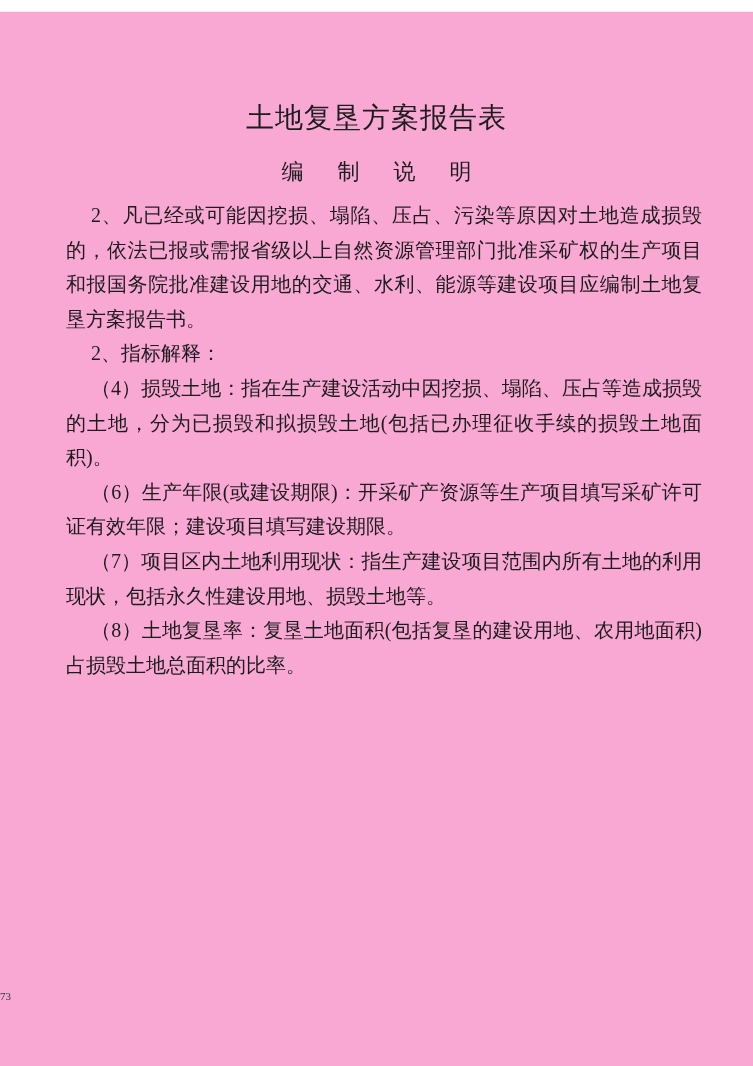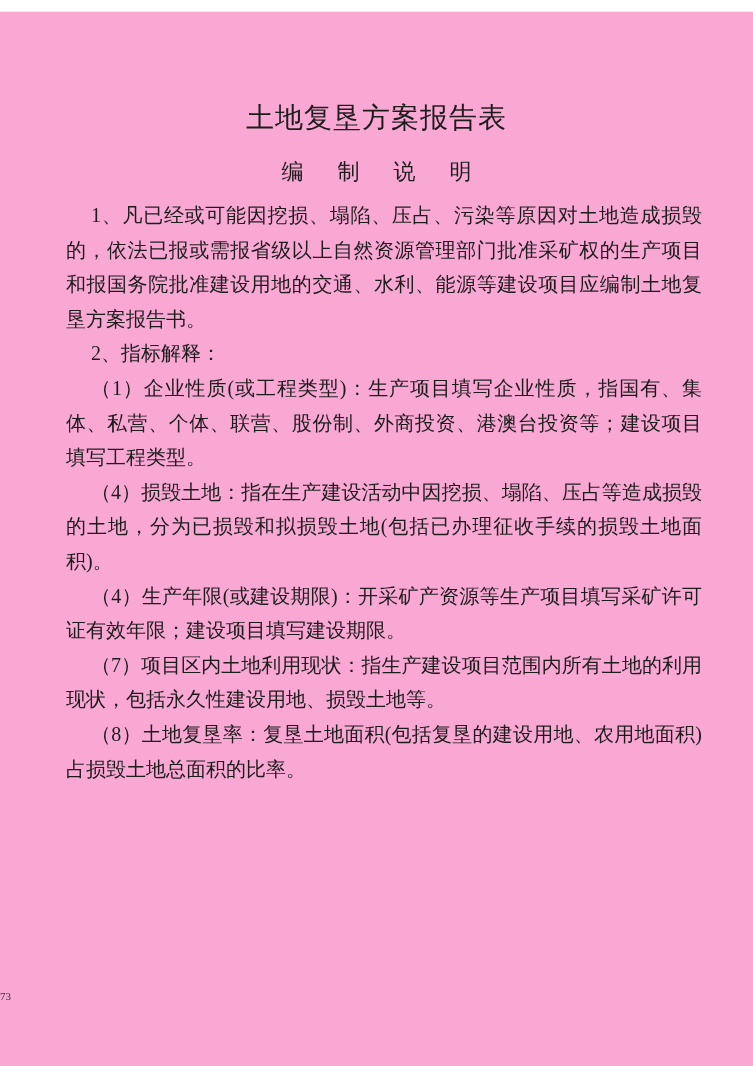--- a/index.html
+++ b/index.html
@@ -59,22 +59,21 @@
     color: #333333;
   }
 </style>
 </head>
 <body>
 
 <div class="page">
   <h1 class="doc-title">土地复垦方案报告表</h1>
   <h2 class="doc-subtitle">编制说明</h2>
   <div class="content" id="content">
-      <p>1、凡已经或可能因挖损、塌陷、压占、污染等原因对土地造成损毁的，依法已报或需报省级以上自然资源管理部门批准采矿权的生产项目和报国务院批准建设用地的交通、水利、能源等建设项目应编制土地复垦方案报告书。</p>
+      <p>2、凡已经或可能因挖损、塌陷、压占、污染等原因对土地造成损毁的，依法已报或需报省级以上自然资源管理部门批准采矿权的生产项目和报国务院批准建设用地的交通、水利、能源等建设项目应编制土地复垦方案报告书。</p>
       <p>2、指标解释：</p>
-      <p>（1）企业性质(或工程类型)：生产项目填写企业性质，指国有、集体、私营、个体、联营、股份制、外商投资、港澳台投资等；建设项目填写工程类型。</p>
       <p>（4）损毁土地：指在生产建设活动中因挖损、塌陷、压占等造成损毁的土地，分为已损毁和拟损毁土地(包括已办理征收手续的损毁土地面积)。</p>
-      <p>（4）生产年限(或建设期限)：开采矿产资源等生产项目填写采矿许可证有效年限；建设项目填写建设期限。</p>
+      <p>（6）生产年限(或建设期限)：开采矿产资源等生产项目填写采矿许可证有效年限；建设项目填写建设期限。</p>
       <p>（7）项目区内土地利用现状：指生产建设项目范围内所有土地的利用现状，包括永久性建设用地、损毁土地等。</p>
       <p>（8）土地复垦率：复垦土地面积(包括复垦的建设用地、农用地面积)占损毁土地总面积的比率。</p>
     </div>
   <div class="page-footer">73</div>
 </div>
 
 </body></html>

